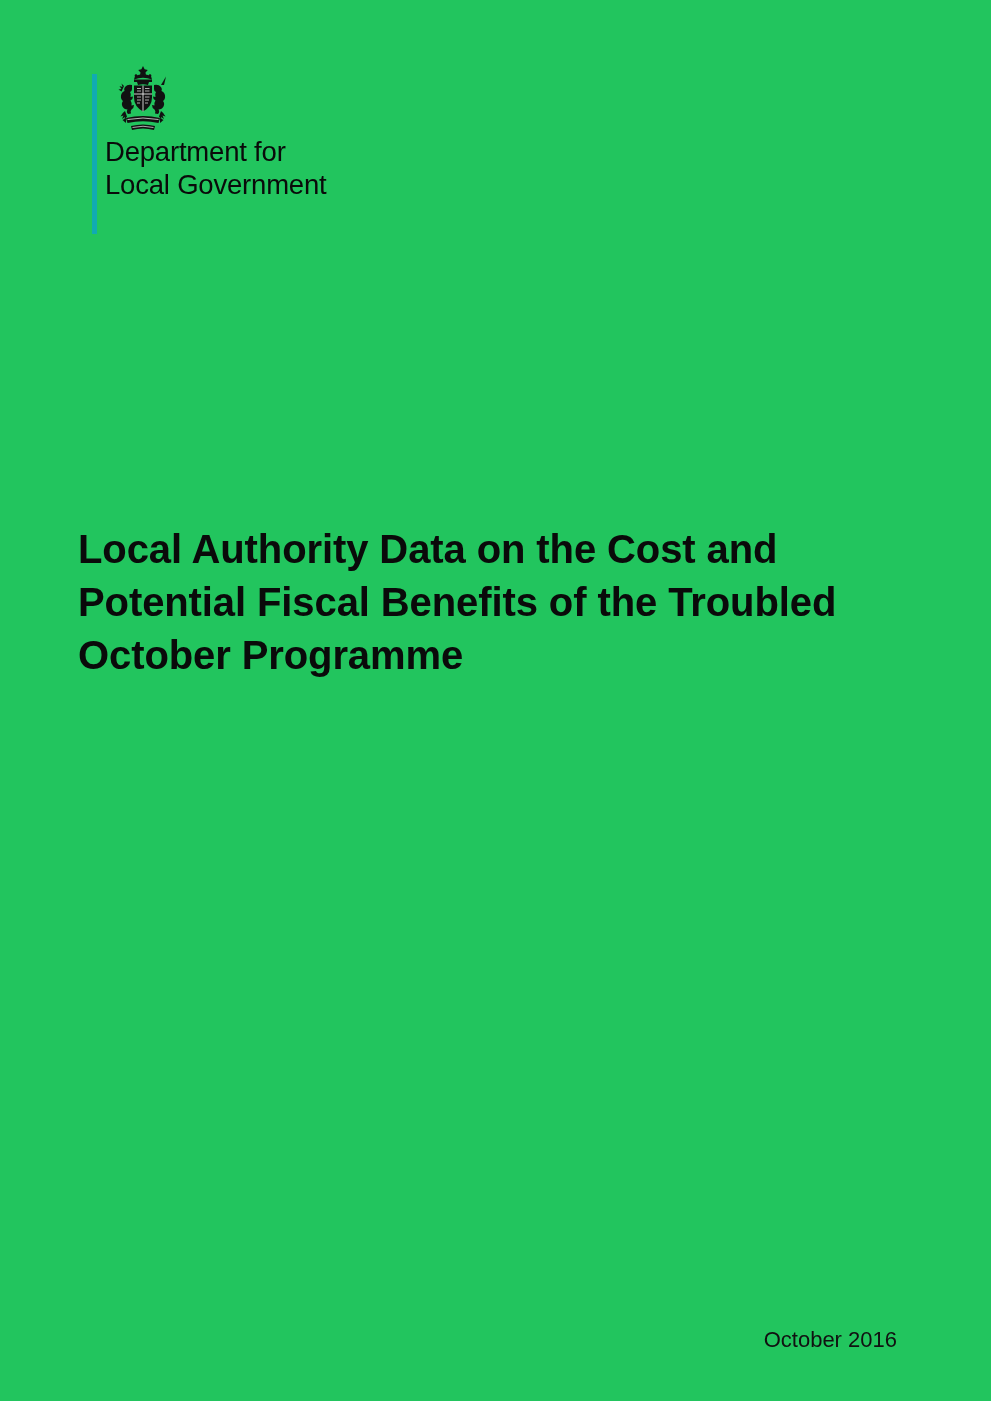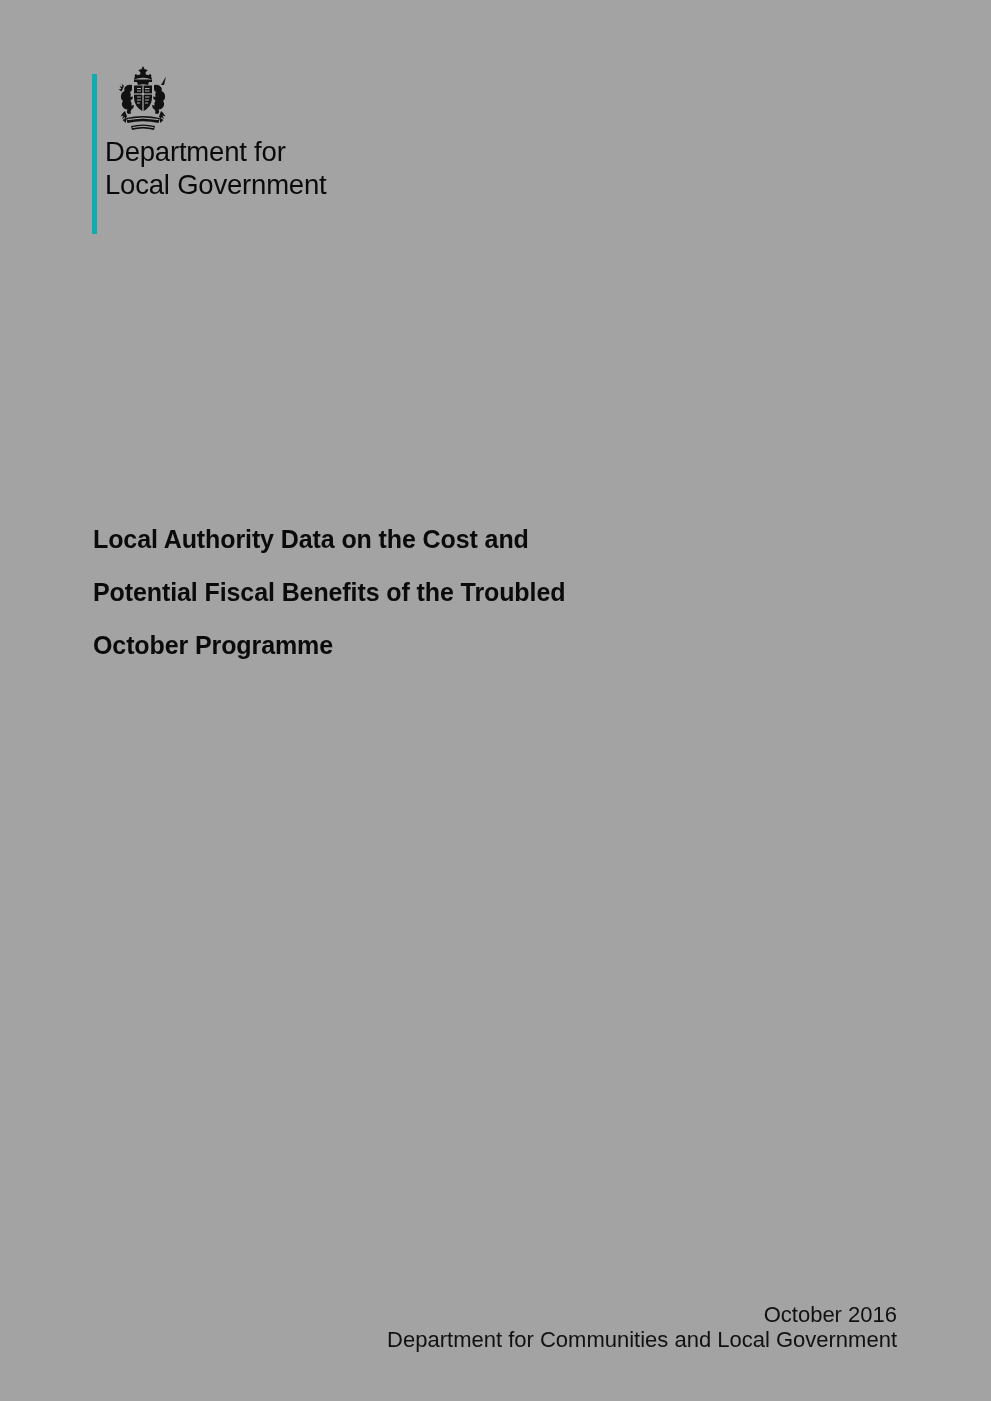--- a/index.html
+++ b/index.html
@@ -9,21 +9,21 @@
   }
   body {
     font-family: "Liberation Sans", sans-serif;
     -webkit-font-smoothing: antialiased;
   }
 
   #page {
     position: relative;
     width: 991px;
     height: 1401px;
-    background: #a3a3a3;
+    background: #22c55e;
     overflow: hidden;
   }
 
   
   #logo-block {
     position: absolute;
     left: 92px;
     top: 74px;
     width: 420px;
     height: 165px;
@@ -55,24 +55,24 @@
     line-height: 32.5px;
     letter-spacing: -0.2px;
     color: #0a0a0a;
     white-space: nowrap;
   }
   #dept-name .ln { display: block; }
 
   
   #doc-title {
     position: absolute;
-    left: 93px;
+    left: 78px;
     top: 496px;
     width: 760px;
-    font-size: 25px;
+    font-size: 40px;
     line-height: 53px;
     letter-spacing: -0.1px;
     color: #0a0a0a;
   }
   #doc-title .ln { display: block; }
 
   
   #footer {
     position: absolute;
     right: 94px;
@@ -142,16 +142,15 @@
   </div>
 
   <h1 id="doc-title">
     <span class="ln">Local Authority Data on the Cost and</span>
     <span class="ln">Potential Fiscal Benefits of the Troubled</span>
     <span class="ln">October Programme</span>
   </h1>
 
   <div id="footer">
     <span class="ln">October 2016</span>
-    <span class="ln">Department for Communities and Local Government</span>
   </div>
 
 </div>
 
 </body></html>

